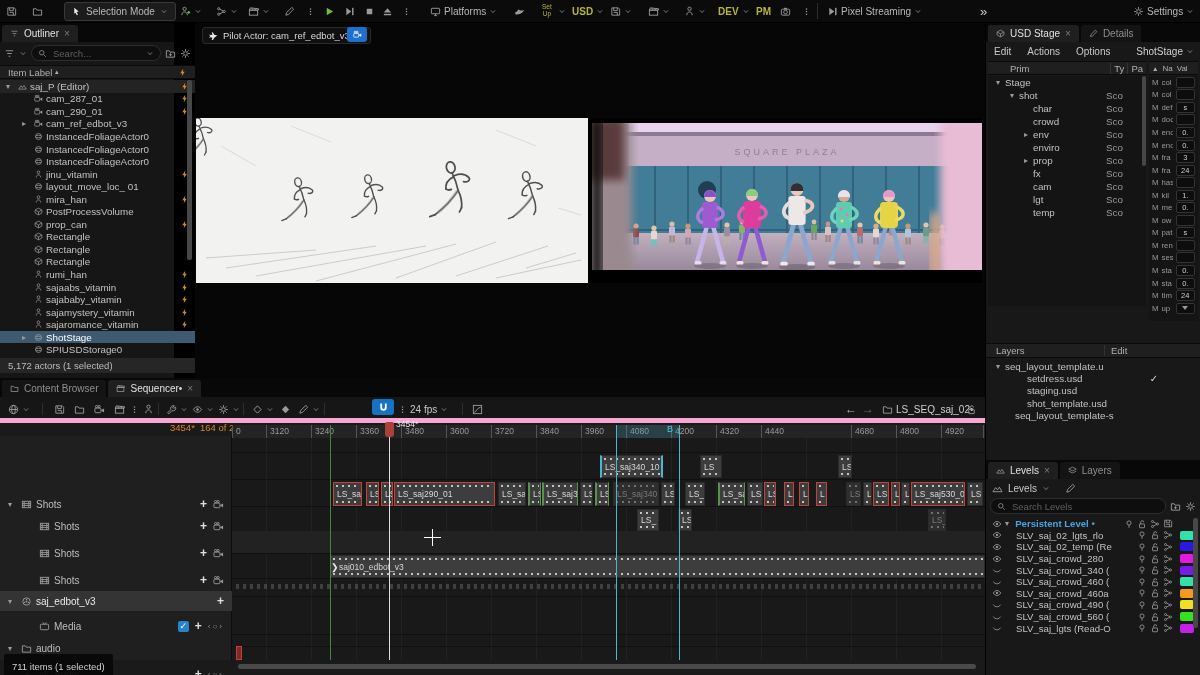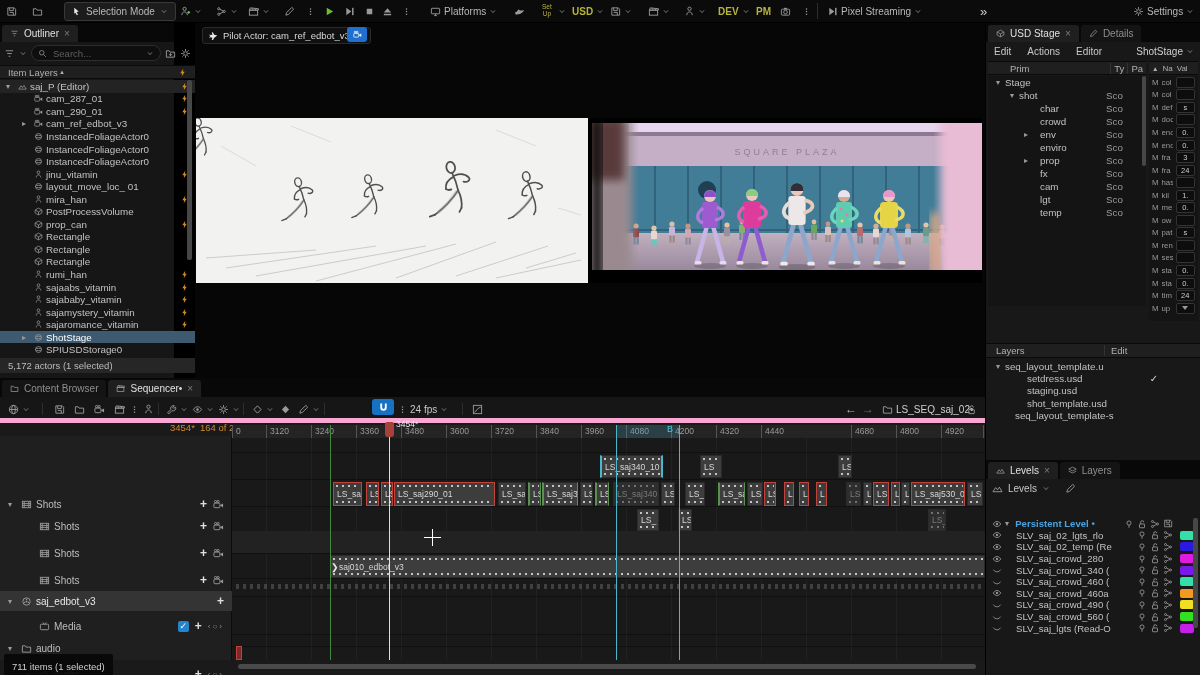--- a/index.html
+++ b/index.html
@@ -35,21 +35,21 @@
   .o-row.sel{background:#3e5a70;color:#fff;}
   .o-row .arr{width:9px;color:#9a9a9a;font-size:8px;flex:none;}
   .o-row .flash{margin-left:auto;margin-right:6px;visibility:hidden;width:9px;height:9px;color:#d08a2a;}
   .o-row .flash.on{visibility:visible;}
   .hdr{background:#1f1f1f;border-top:1px solid #0a0a0a;border-bottom:1px solid #0a0a0a;display:flex;align-items:center;font-size:9.5px;color:#b0b0b0;}
   .statusbar{background:#262626;color:#bdbdbd;font-size:9.5px;display:flex;align-items:center;padding-left:8px;}
   .sbar{position:absolute;width:5px;border-radius:2px;background:#474747;}
   
   .p-row{display:flex;align-items:center;height:13px;font-size:9.8px;color:#c2c2c2;}
   .p-row .arr{width:9px;font-size:8px;color:#9a9a9a;flex:none;}
-  .p-row.p0{padding-left:8px;} .p-row.p1{padding-left:22px;} .p-row.p2{padding-left:36px;gap:7px;}
+  .p-row.p0{padding-left:8px;} .p-row.p1{padding-left:22px;} .p-row.p2{padding-left:36px;}
   .p-row .ptype{margin-left:auto;width:40px;color:#9a9a9a;}
   .a-row{display:flex;align-items:center;height:12.55px;font-size:7.8px;color:#9a9a9a;gap:3px;padding-left:3px;}
   .valbox{margin-left:auto;margin-right:3px;width:22px;height:9px;background:#0d0d0d;border:1px solid #333;border-radius:2px;color:#ccc;font-size:7.5px;display:flex;align-items:center;justify-content:center;}
   .valbox.chev::after{content:"";border-left:3px solid transparent;border-right:3px solid transparent;border-top:4px solid #999;}
   .l-row{display:flex;align-items:center;height:12.3px;font-size:9.8px;color:#c2c2c2;}
   .l-row .arr{width:9px;font-size:8px;color:#9a9a9a;}
   .l-row.L0{padding-left:10px;} .l-row.L1{padding-left:32px;} .l-row.L0b{padding-left:20px;}
   .l-row .chk{margin-left:auto;margin-right:42px;color:#ddd;}
   
   .lv-row{display:flex;align-items:center;height:11.6px;font-size:9.6px;color:#c2c2c2;gap:3px;padding-left:6px;white-space:nowrap;}
@@ -462,21 +462,21 @@
           </svg>
     </div>
     <svg class="ic">
           <use href="#i-folder-plus"></use>
         </svg>
     <svg class="ic">
           <use href="#i-gear"></use>
         </svg>
   </div>
   <div class="hdr abs" style="left:0;top:42px;width:195px;height:14px;padding-left:8px;box-sizing:border-box">
-    <span>Item Layers</span>&nbsp;<span style="font-size:7px">▴</span>
+    <span>Item Label</span>&nbsp;<span style="font-size:7px">▴</span>
     <svg class="ic sm yel" style="margin-left:auto;margin-right:8px">
           <use href="#i-flash"></use>
         </svg>
   </div>
   <div class="abs" style="left:0;top:57px;width:195px;height:277px;overflow:hidden">
 
       <div class="o-row r0">
         <span class="arr">▾</span>
         <svg class="ic sm">
             <use href="#i-scene"></use>
@@ -966,21 +966,21 @@
     <div class="tab">
       <svg class="ic sm">
             <use href="#i-pencil"></use>
           </svg>
       <span>Details</span>
     </div>
   </div>
   <div class="abs row-flex" style="left:0;top:20px;width:214px;height:17px;gap:0">
     <span style="padding:0 8px;color:#c8c8c8">Edit</span>
     <span style="padding:0 8px;color:#c8c8c8">Actions</span>
-    <span style="padding:0 8px;color:#c8c8c8">Editor</span>
+    <span style="padding:0 8px;color:#c8c8c8">Options</span>
     <span class="row-flex" style="margin-left:auto;padding-right:6px;gap:3px;color:#d0d0d0">
       <span>ShotStage</span>
           <svg class="cv">
             <use href="#i-chev"></use>
           </svg>
     </span>
   </div>
   <div class="hdr abs" style="left:2px;top:38px;width:158px;height:14px;padding-left:22px;box-sizing:border-box">
     <span>Prim</span>
     <span style="margin-left:auto;border-left:1px solid #333;padding:0 3px">Ty</span>
@@ -1234,20 +1234,34 @@
   <div class="abs row-flex" style="left:6px;top:21px;height:15px;gap:5px">
     <svg class="ic">
           <use href="#i-scene"></use>
         </svg>
     <span style="color:#c8c8c8">Levels</span>
     <svg class="cv">
           <use href="#i-chev"></use>
         </svg>
     <svg class="ic" style="margin-left:10px">
           <use href="#i-pencil"></use>
+        </svg>
+  </div>
+  <div class="abs row-flex" style="left:4px;top:38px;width:206px;height:16px;gap:4px">
+    <div class="srch" style="flex:1">
+      <svg class="ic sm">
+            <use href="#i-search"></use>
+          </svg>
+      <input placeholder="Search Levels" style="">
+    </div>
+    <svg class="ic">
+          <use href="#i-folder-plus"></use>
+        </svg>
+    <svg class="ic">
+          <use href="#i-gear"></use>
         </svg>
   </div>
   <div class="abs" style="left:0;top:58px;width:208px;height:120px">
 
       <div class="lv-row">
         <svg class="ric">
             <use href="#i-eye"></use>
           </svg>
         <span class="arr">▾</span>
         <span class="nm plevel">Persistent Level •</span>

